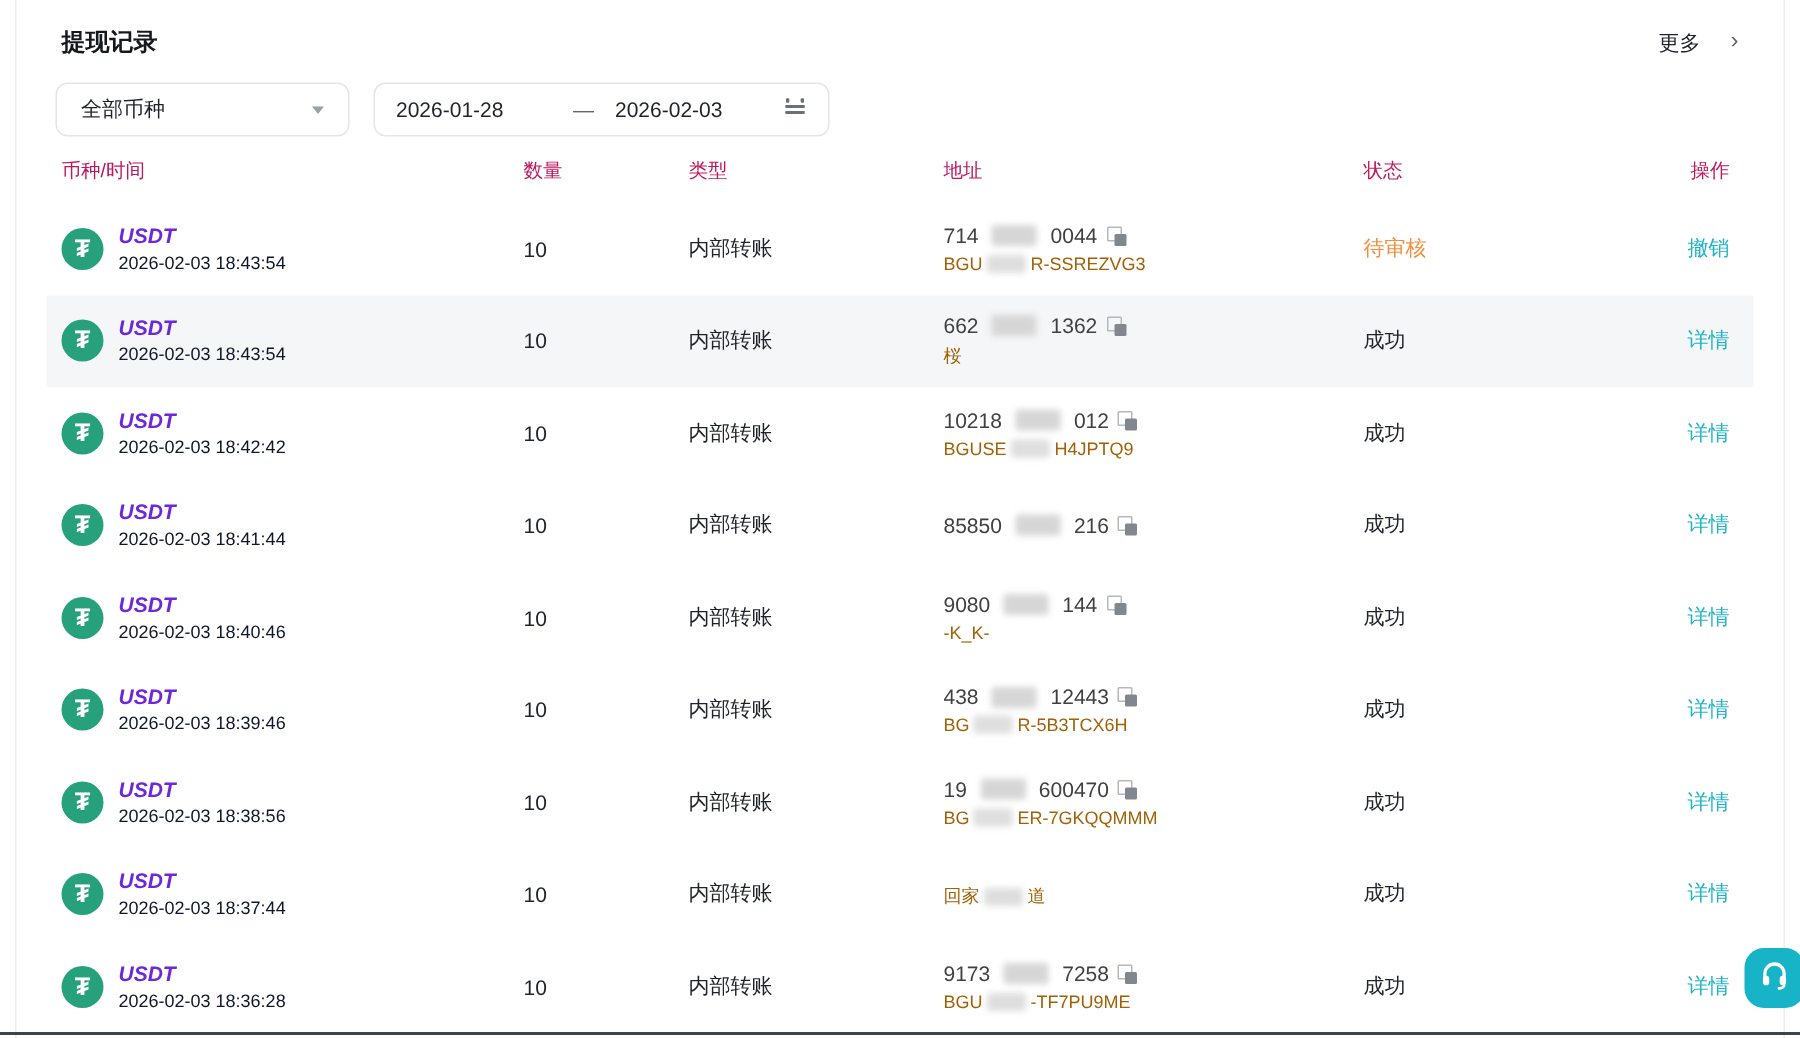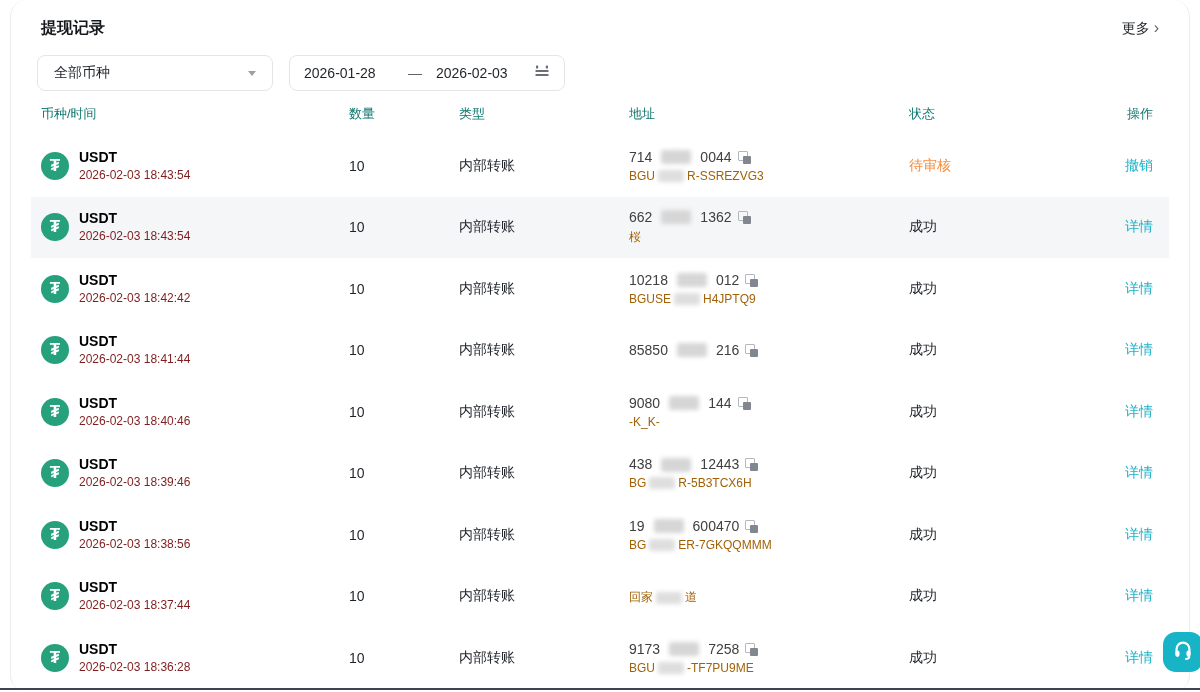--- a/index.html
+++ b/index.html
@@ -1,53 +1,53 @@
 <!DOCTYPE html>
 <html><head>
 <meta charset="utf-8">
 <style>
   * { margin:0; padding:0; box-sizing:border-box; }
   html,body { width:1200px; height:692px; overflow:hidden; background:#fff;
     font-family:"Liberation Sans","DejaVu Sans",sans-serif; color:#1f2329; }
   .card { position:relative; margin:0 10px; height:692px;
-    border-left:1px solid #ececec; border-right:1px solid #ececec; padding:18px 20px 0 20px;border-radius:17px; }
+    border-left:1px solid #ececec; border-right:1px solid #ececec; padding:18px 20px 0 20px; }
 
   
   .page-head { display:flex; justify-content:space-between; align-items:center; padding:0 10px 0 10px; }
   .page-title { font-size:16px; font-weight:bold; color:#15181c; }
-  .more-link { font-size:14px; color:#1f2329; cursor:pointer; display:flex; align-items:flex-start; gap:4px; }
+  .more-link { font-size:14px; color:#1f2329; cursor:pointer; display:flex; align-items:flex-start; gap:20px; }
   .more-link .chev { color:#5f6670; font-size:16px; line-height:1; }
 
   
   .filters { display:flex; gap:16px; margin:16px 0 0 6px; }
-  .select-box { width:236px; height:36px; border:1px solid #e3e5e8; border-radius:8px;
+  .select-box { width:196px; height:36px; border:1px solid #e3e5e8; border-radius:8px;
     display:flex; align-items:center; justify-content:space-between; padding:0 16px; font-size:14px; cursor:pointer; }
   .caret-down { width:0; height:0; border-left:4px solid transparent; border-right:4px solid transparent;
     border-top:5px solid #9aa0a8; }
-  .date-box { width:276px; height:36px; border:1px solid #e3e5e8; border-radius:8px;
+  .date-box { width:304px; height:36px; border:1px solid #e3e5e8; border-radius:8px;
     display:flex; align-items:center; padding:0 14px; font-size:14px; gap:8px; }
   .date-box .dv { flex:1; text-align:left; }
   .date-box .sep { color:#5f6670; padding:0 6px; }
   .cal-icon { display:inline-block; }
 
   
   .table-area { margin-top:10px; }
   .grid-row { display:grid; grid-template-columns:308px 110px 170px 280px 210px 1fr;
     align-items:center; padding:0 16px 0 10px; }
-  .thead { height:26px; color:#0f766e; font-size:13px; }
+  .thead { height:26px; color:#be185d; font-size:13px; }
   .thead .h-action { text-align:right; }
   .rows { margin-top:8px; }
   .row { height:61.5px; font-size:14px; }
   .row.hl { background:#f5f6f8; }
 
   .coin-cell { display:flex; align-items:center; gap:10px; }
   .coin-icon { width:28px; height:28px; border-radius:50%; background:#26a17b; color:#fff;
     display:flex; align-items:center; justify-content:center; font-size:17px; font-weight:bold; flex:0 0 28px; }
-  .coin-name { font-weight:600; color:#000000; line-height:17px; }
-  .row-time { font-size:12px; color:#7f1d1d; line-height:15px; margin-top:2px; }
+  .coin-name { font-weight:600; color:#6d28d9; line-height:17px;font-style:italic; }
+  .row-time { font-size:12px; color:#0f172a; line-height:15px; margin-top:2px; }
 
   .addr-line { display:flex; align-items:center; gap:6px; color:#404040; line-height:17px; }
   .addr-sub { font-size:12px; color:#a16207; margin-top:3px; display:flex; align-items:center; }
   .blur-box { display:inline-block; width:30px; height:14px; background:#d6d6d6; filter:blur(2px);
     border-radius:2px; margin:0 3px; }
   .blur-box.sm { width:26px; height:12px; background:#dedede; }
 
   .copy-icon { position:relative; width:13px; height:13px; display:inline-block; cursor:pointer; flex:0 0 13px; }
   .copy-icon::before { content:""; position:absolute; left:0; top:0; width:8px; height:8px;
     border:1px solid #b3b8bf; border-radius:1px; }

